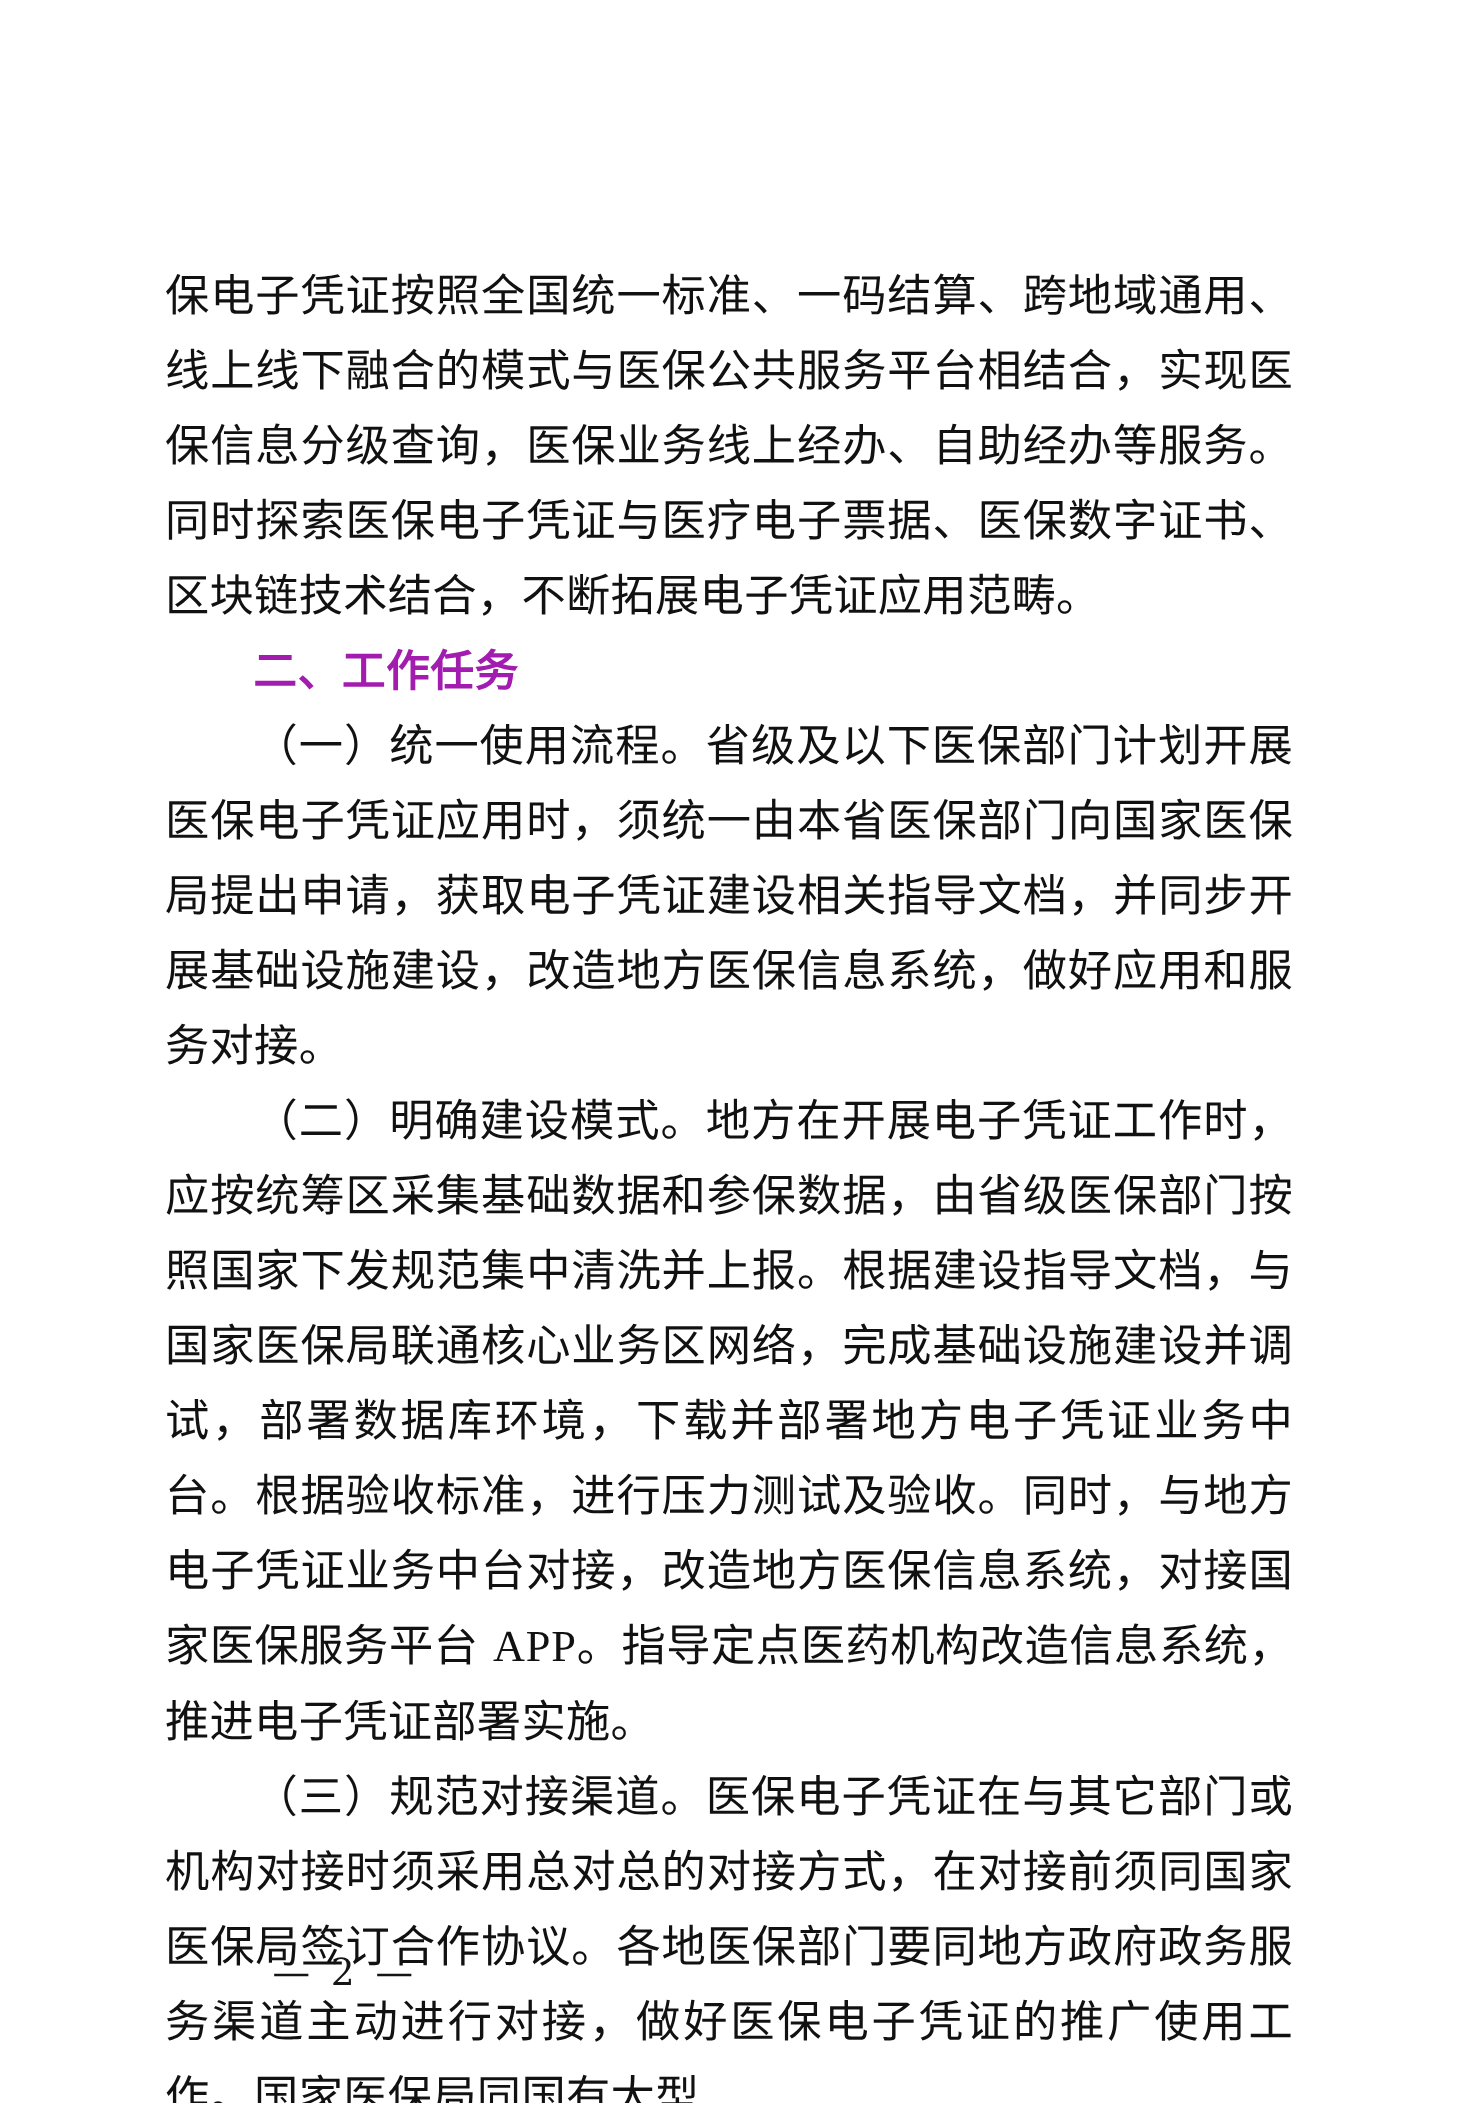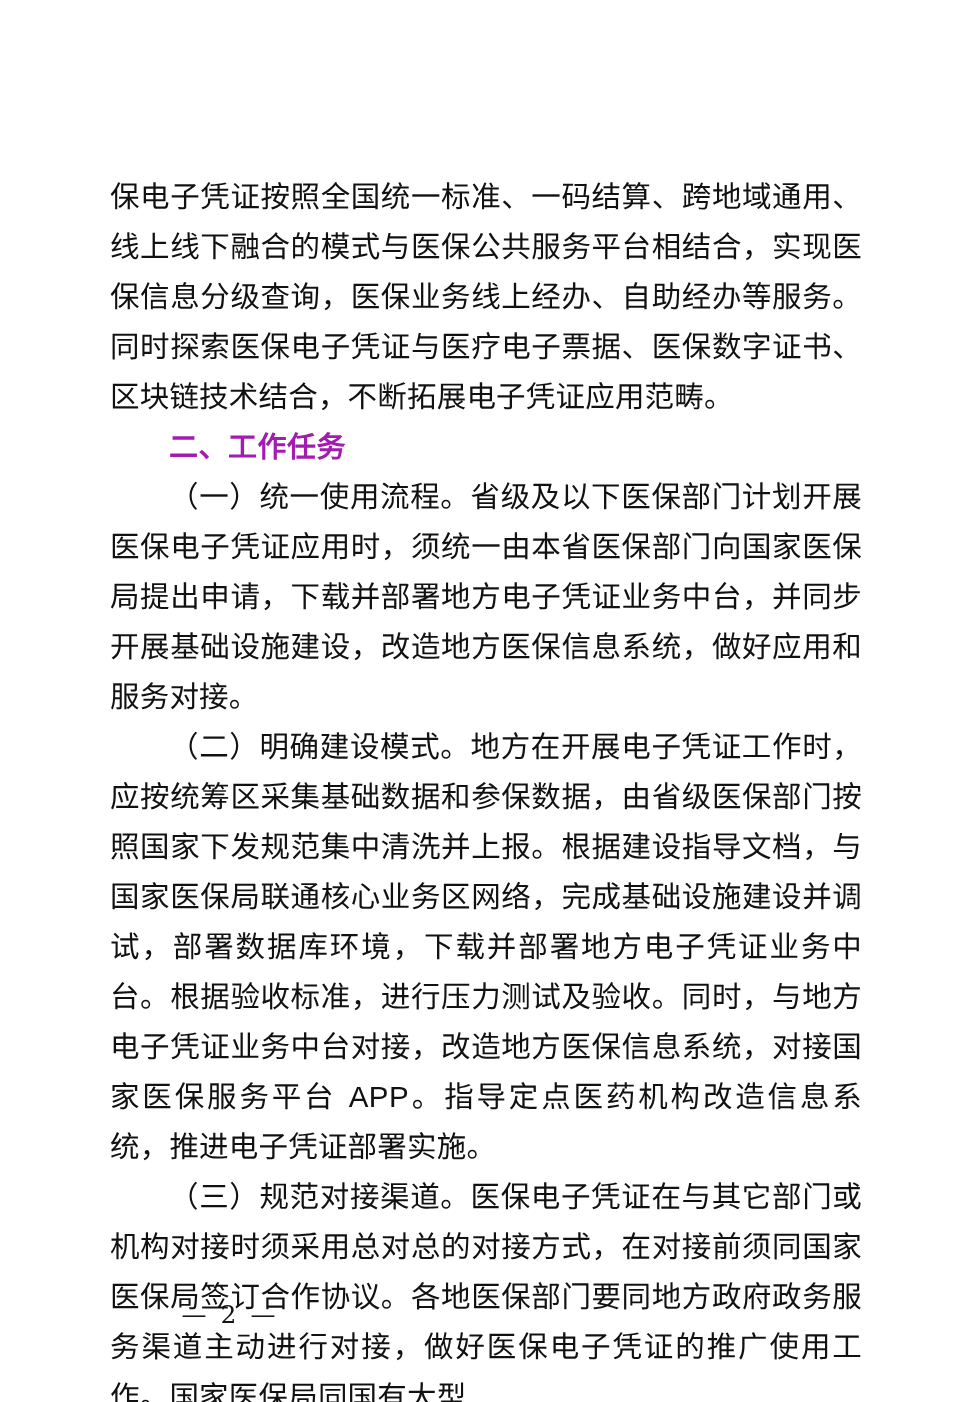--- a/index.html
+++ b/index.html
@@ -54,21 +54,21 @@
     font-family: "DejaVu Sans", "Liberation Sans", sans-serif;
     font-weight: 700;
     font-size: 29px;
     line-height: 50px;
     color: #a21caf;
     text-indent: 59px;
     letter-spacing: 0.5px;
   }
 
   .latin {
-    font-family: Liberation Sans, sans-serif;
+    font-family: Liberation Serif, serif;
     letter-spacing: 0.5px;
   }
 
   .page-footer {
     position: absolute;
     left: 110px;
     top: 1300px;
     width: 240px;
     text-align: center;
     font-family: "DejaVu Serif", "Liberation Serif", serif;
@@ -82,21 +82,21 @@
 <body>
 
 <div class="page">
 
   <div class="doc-body">
 
     <p class="para">保电子凭证按照全国统一标准、一码结算、跨地域通用、线上线下融合的模式与医保公共服务平台相结合，实现医保信息分级查询，医保业务线上经办、自助经办等服务。同时探索医保电子凭证与医疗电子票据、医保数字证书、区块链技术结合，不断拓展电子凭证应用范畴。</p>
 
     <h2 class="heading">二、工作任务</h2>
 
-    <p class="para indent">（一）统一使用流程。省级及以下医保部门计划开展医保电子凭证应用时，须统一由本省医保部门向国家医保局提出申请，下载并部署地方电子凭证业务中台，并同步开展基础设施建设，改造地方医保信息系统，做好应用和服务对接。</p>
+    <p class="para indent">（一）统一使用流程。省级及以下医保部门计划开展医保电子凭证应用时，须统一由本省医保部门向国家医保局提出申请，获取电子凭证建设相关指导文档，并同步开展基础设施建设，改造地方医保信息系统，做好应用和服务对接。</p>
 
     <p class="para indent"><span>（二）明确建设模式。地方在开展电子凭证工作时，应按统筹区采集基础数据和参保数据，由省级医保部门按照国家下发规范集中清洗并上报。根据建设指导文档，与国家医保局联通核心业务区网络，完成基础设施建设并调试，部署数据库环境，下载并部署地方电子凭证业务中台。根据验收标准，进行压力测试及验收。同时，与地方电子凭证业务中台对接，改造地方医保信息系统，对接国家医保服务平台 </span><span class="latin">APP</span><span>。指导定点医药机构改造信息系统，推进电子凭证部署实施。</span></p>
 
     <p class="para indent">（三）规范对接渠道。医保电子凭证在与其它部门或机构对接时须采用总对总的对接方式，在对接前须同国家医保局签订合作协议。各地医保部门要同地方政府政务服务渠道主动进行对接，做好医保电子凭证的推广使用工作。国家医保局同国有大型</p>
 
   </div>
 
   <div class="page-footer">— 2 —</div>
 
 </div>

